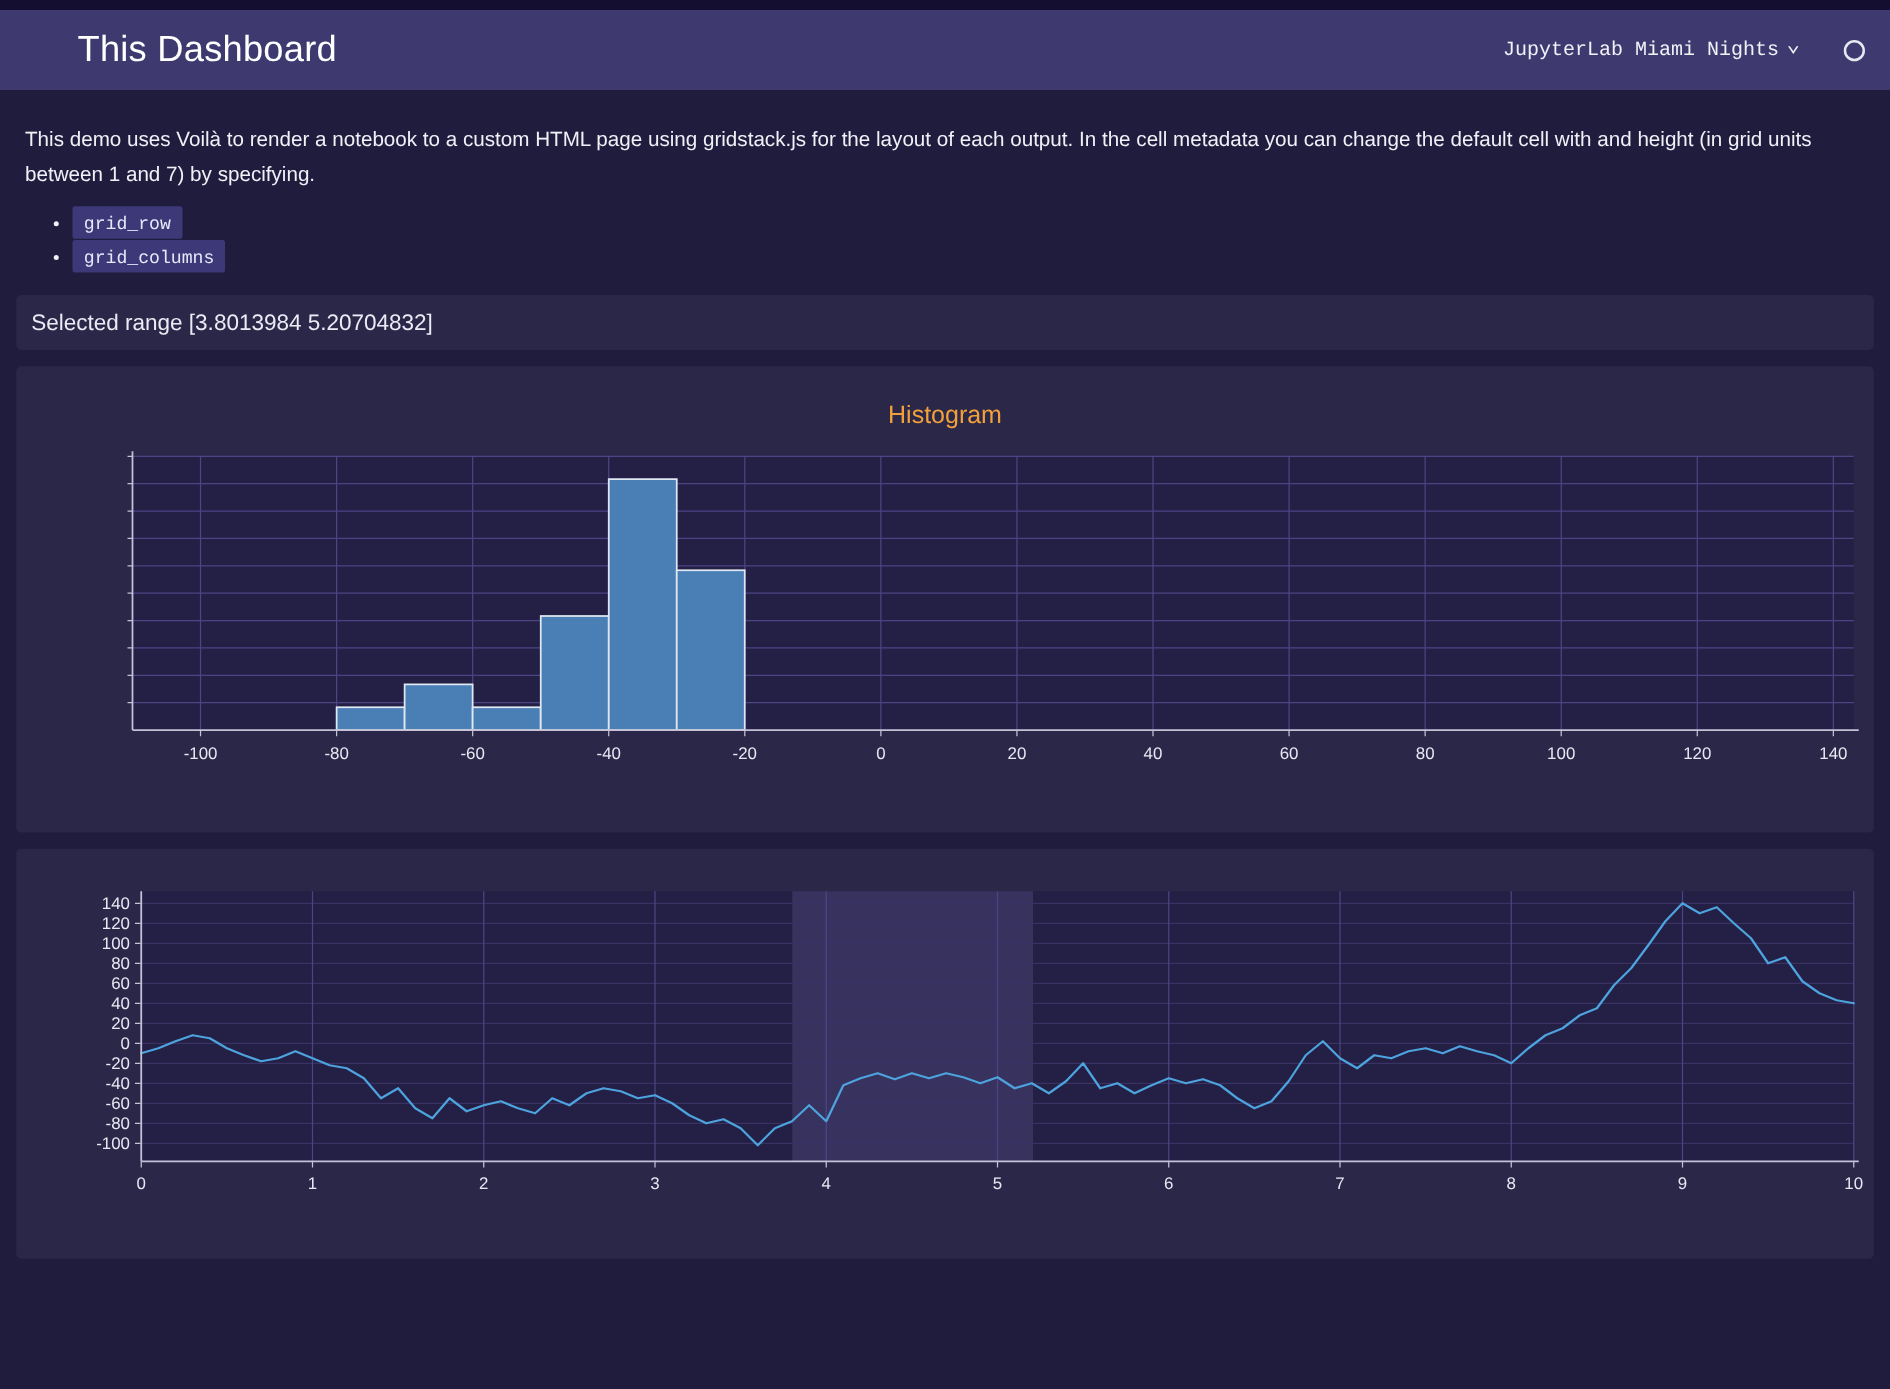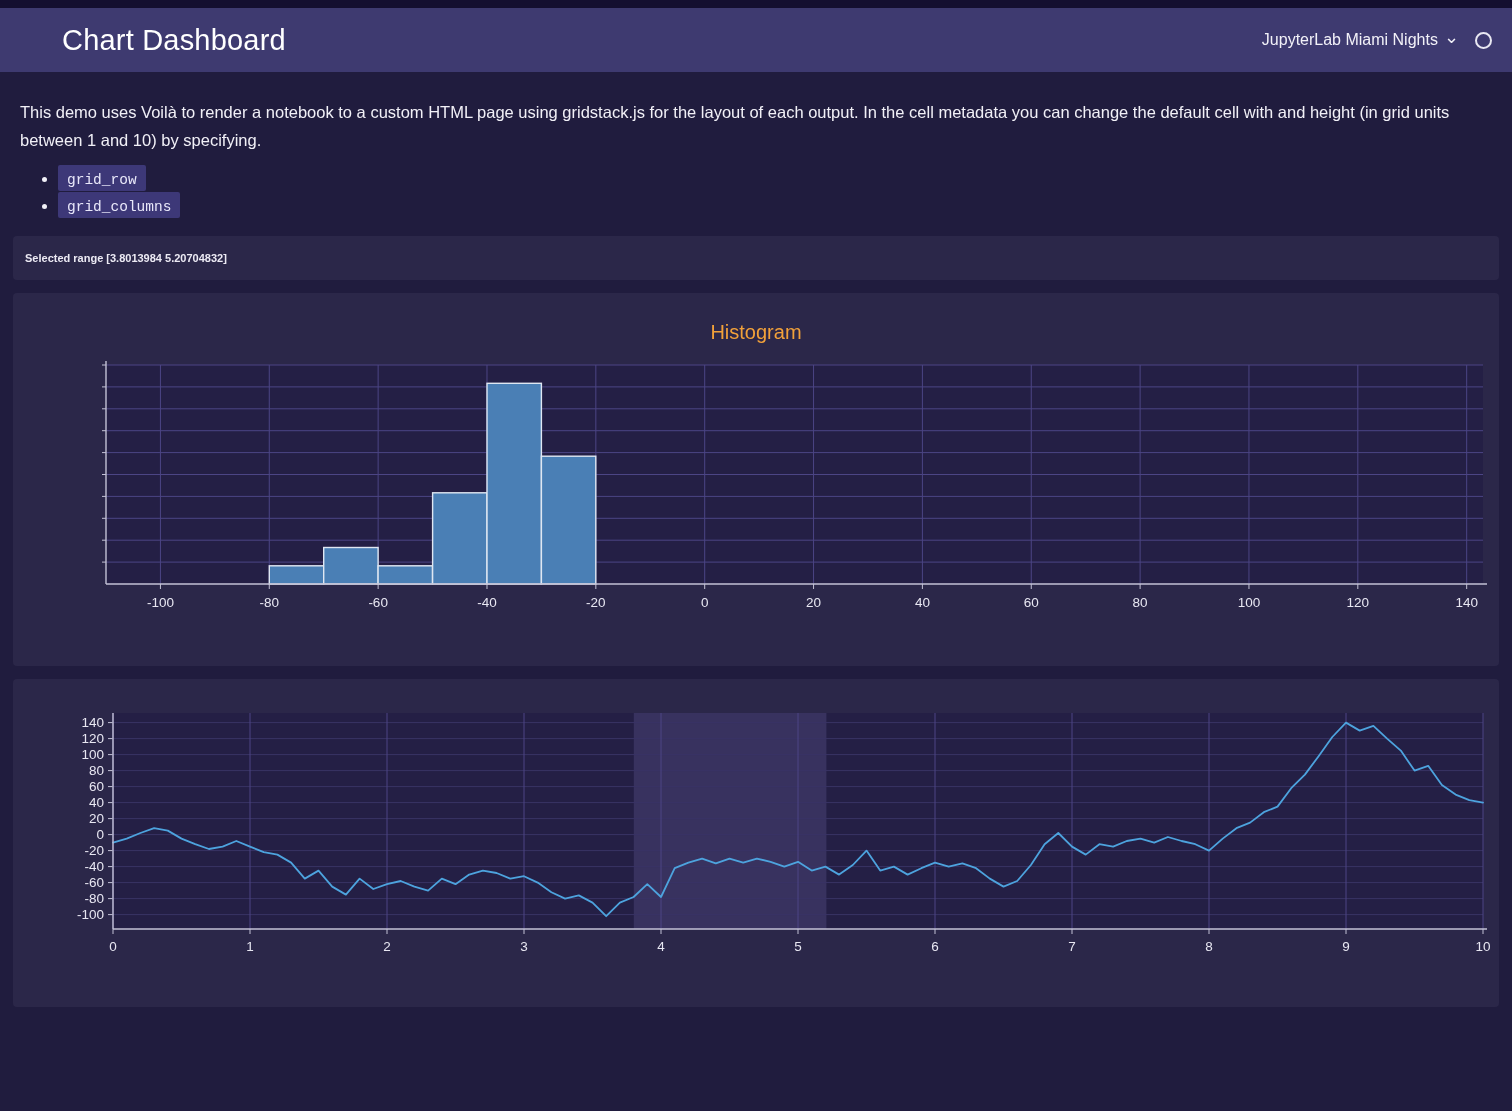--- a/index.html
+++ b/index.html
@@ -2,58 +2,58 @@
 <html><head>
 <meta charset="utf-8">
 <style>
   * { margin:0; padding:0; box-sizing:border-box; }
   html,body { width:1512px; height:1111px; overflow:hidden; }
   body { background:#201c3e; font-family:"Liberation Sans", sans-serif; color:#eceaf4; }
 
   .topstrip { height:8px; background:#140f30; }
   header { height:64px; background:#3e3a70; display:flex; align-items:center; padding:0 20px 0 62px; }
   .app-title { font-size:29px; font-weight:500; color:#ffffff; flex:1; letter-spacing:.2px; }
-  .header-right { display:flex; align-items:center; gap:6px; font-size:16px; color:#f2f1f8; }
+  .header-right { display:flex; align-items:center; gap:25px; font-size:16px; color:#f2f1f8;font-family:Liberation Mono, monospace; }
   .theme-select { display:flex; align-items:center; gap:6px; cursor:pointer; }
   .chevron { font-size:18px; line-height:10px; transform:translateY(-3px); }
   .kernel-circle { width:17px; height:17px; border:2px solid #e9e8f2; border-radius:50%; margin-left:10px; }
 
   main { padding:0 13px; }
   .intro-text { margin:26px 7px 0 7px; font-size:16.5px; line-height:28px; color:#f1f0f7; max-width:1476px; }
   ul.intro-list { margin:16px 0 0 45px; }
   ul.intro-list li { margin-bottom:9px; color:#f1f0f7; font-size:15px; }
   code.chip { font-family:"Liberation Mono","DejaVu Sans Mono",monospace; font-size:14.5px;
     background:#3d3878; color:#e9e8fa; padding:7px 9px 3px 9px; border-radius:2px; }
 
   .panel { background:#2b2749; border-radius:4px; }
   .range-panel { margin-top:21px; height:44px; display:flex; align-items:center; padding-left:12px;
-    font-size:11px; color:#eceaf4;font-weight:bold; }
+    font-size:18px; color:#eceaf4; }
 
   .chart-panel { margin-top:13px; padding:28px 8px 48px 8px; }
   .chart-title { text-align:center; color:#f2a13a; font-size:20px; font-weight:500; margin-bottom:16px; }
   .chart-svg { display:block; width:100%; height:auto; }
 </style>
 </head>
 <body>
 
 <div class="topstrip"></div>
 
 <header>
-  <div class="app-title">Chart Dashboard</div>
+  <div class="app-title">This Dashboard</div>
   <div class="header-right">
     <div class="theme-select">
       <span>JupyterLab Miami Nights</span>
       <span class="chevron">⌄</span>
     </div>
     <div class="kernel-circle"></div>
   </div>
 </header>
 
 <main>
-  <p class="intro-text">This demo uses Voilà to render a notebook to a custom HTML page using gridstack.js for the layout of each output. In the cell metadata you can change the default cell with and height (in grid units between 1 and 10) by specifying.</p>
+  <p class="intro-text">This demo uses Voilà to render a notebook to a custom HTML page using gridstack.js for the layout of each output. In the cell metadata you can change the default cell with and height (in grid units between 1 and 7) by specifying.</p>
 
   <ul class="intro-list">
     <li>
       <code class="chip">grid_row</code>
     </li>
     <li>
       <code class="chip">grid_columns</code>
     </li>
   </ul>
 

